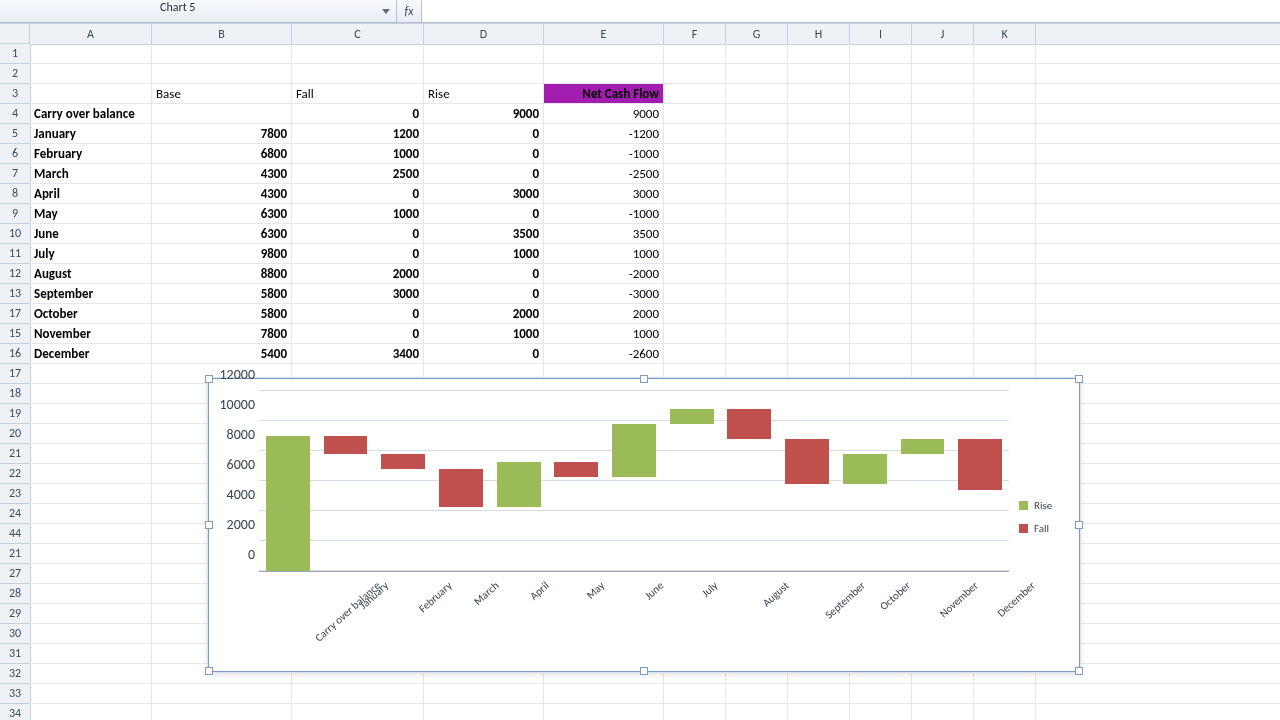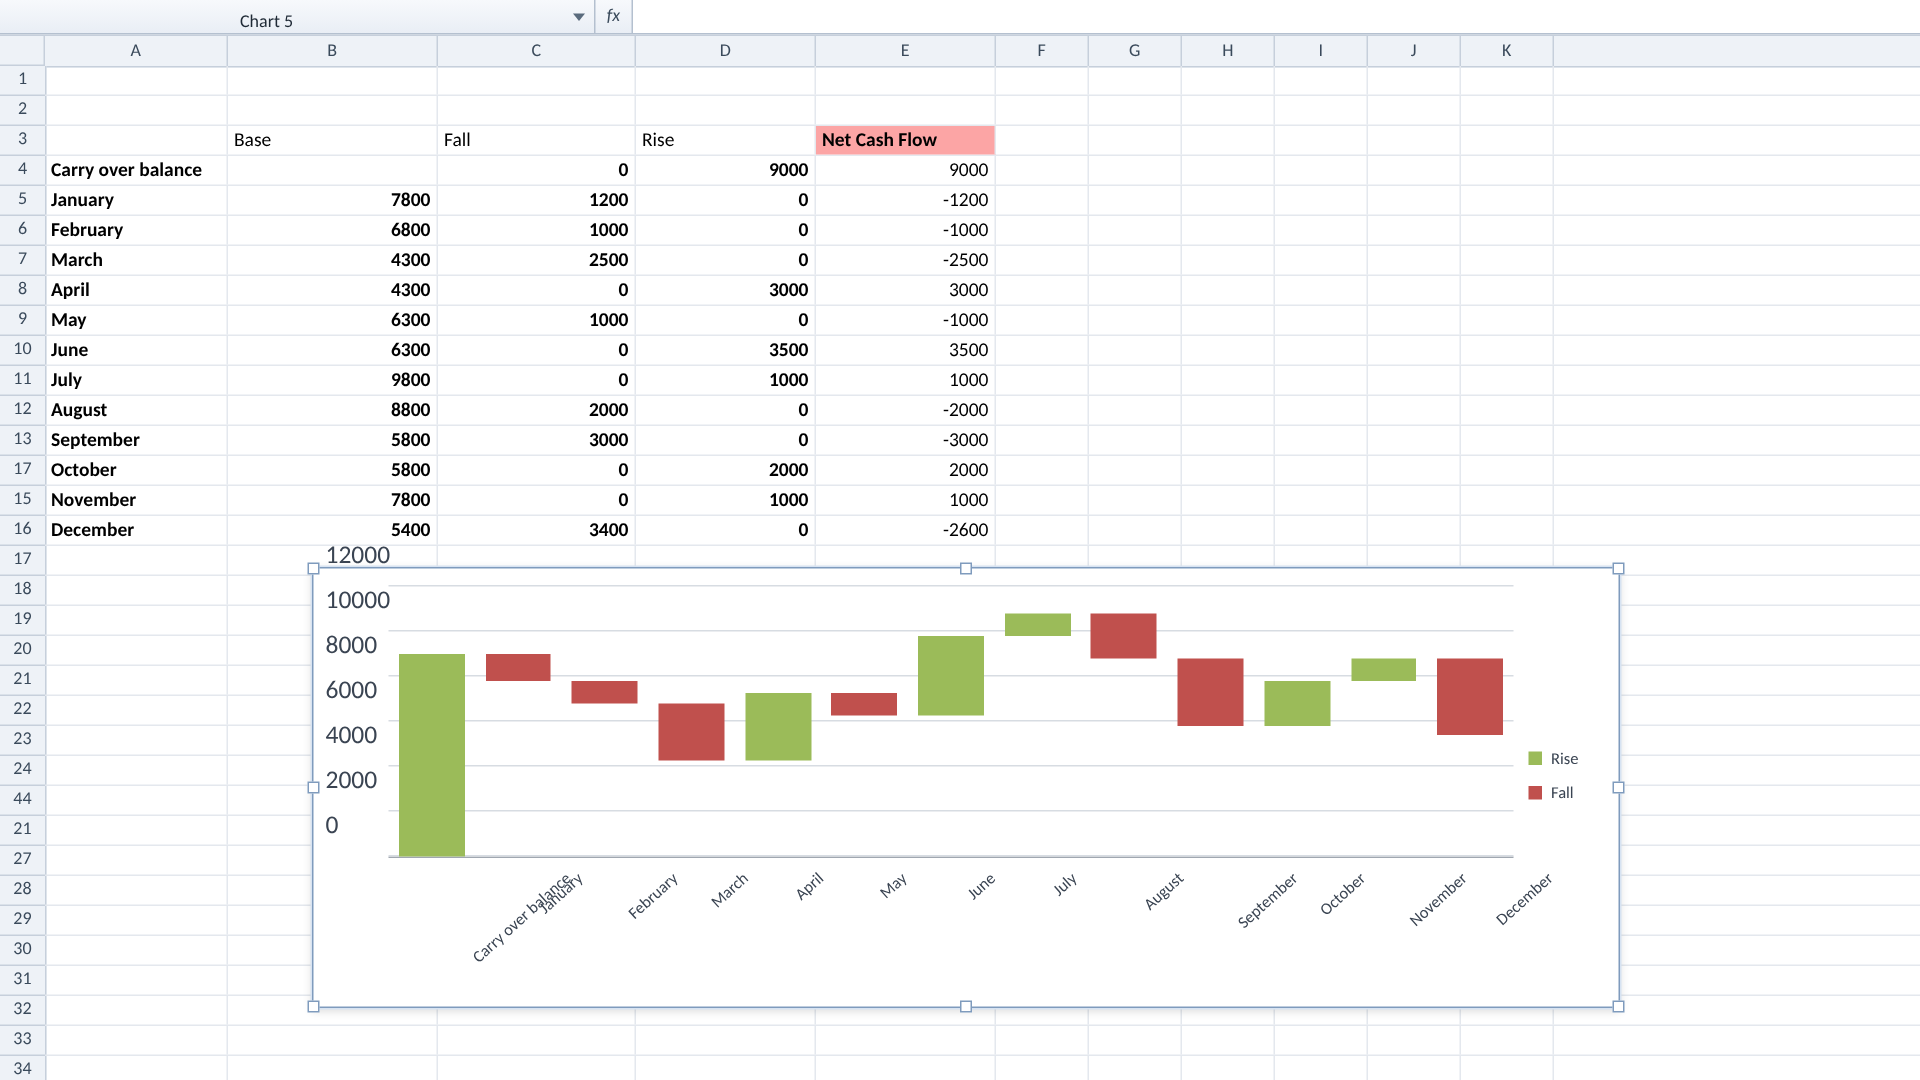--- a/index.html
+++ b/index.html
@@ -19,21 +19,21 @@
     height: 22px;
     display: flex;
     align-items: stretch;
     background: linear-gradient(#f7f9fc, #e9eef5);
     border-bottom: 1px solid #b4c0cf;
     font-size: 12px;
   }
   .name-box {
     width: 230px;
     display: flex;
-    align-items: flex-end;
+    align-items: flex-start;
     padding: 0 6px 0 160px;
     border-right: 1px solid #b4c0cf;
     color: #1f2a36;
     position: relative;
   }
   .name-box .nb-caret {
     position: absolute;
     right: 6px;
     top: 50%;
     margin-top: -2px;
@@ -119,21 +119,21 @@
   .cell {
     box-sizing: border-box;
     border-right: 1px solid #e4e8ee;
     padding: 0 4px;
     line-height: 19px;
     overflow: hidden;
     white-space: nowrap;
   }
   .cell.b  { font-weight: 700; }
   .cell.r  { text-align: right; }
-  .cell.yh { background: #fca5a5; font-weight: 700; text-align: left; }
+  .cell.yh { background: #a21caf; font-weight: 700; text-align: right; }
 
   
   .cA { width: 122px; }
   .cB { width: 140px; }
   .cC { width: 132px; }
   .cD { width: 120px; }
   .cE { width: 120px; }
   .cF { width:  62px; }
   .cG { width:  62px; }
   .cH { width:  62px; }
@@ -176,21 +176,22 @@
   .plot-wrap .gridline {
     position: absolute;
     left: 0; right: 0;
     border-top: 1px solid #d7dce2;
     font-size: 11px;
   }
   .plot-wrap .ytick {
     position: absolute;
     left: -42px;
     width: 38px;
-    font-size: 17px;
+    text-align: right;
+    font-size: 14px;
     color: #3a4452;
     transform: translateY(-50%);
   }
   .bars {
     position: absolute;
     left: 0; right: 0; bottom: 0; top: 0;
   }
   .slot {
     position: absolute;
     bottom: 0;

